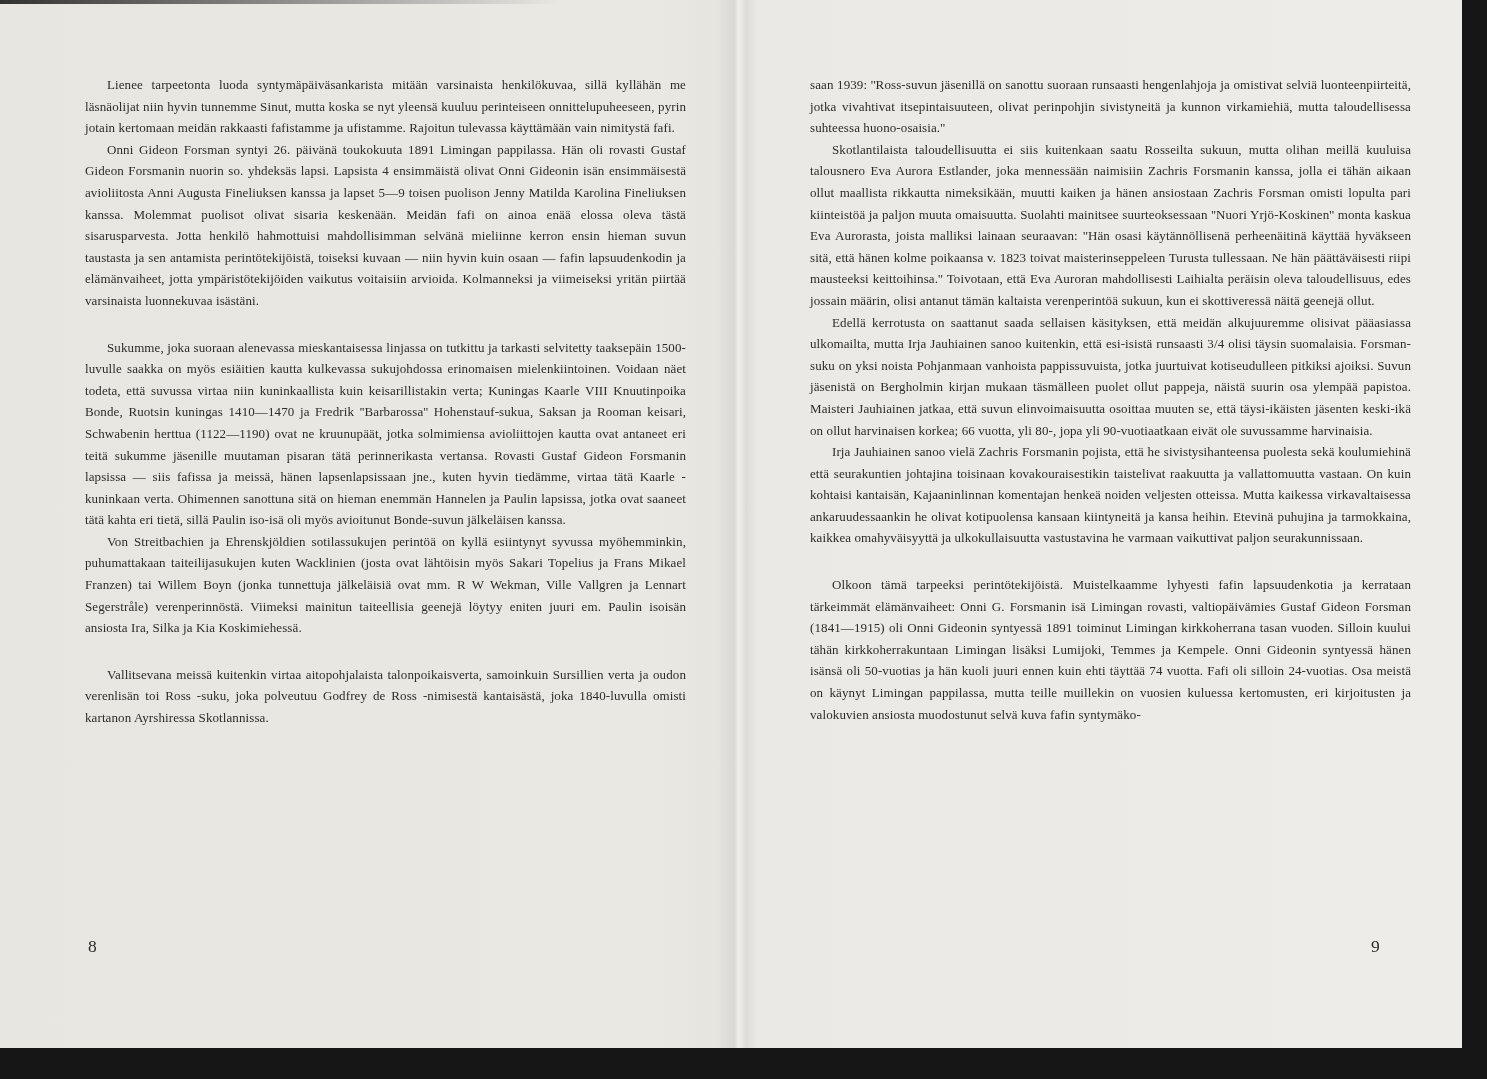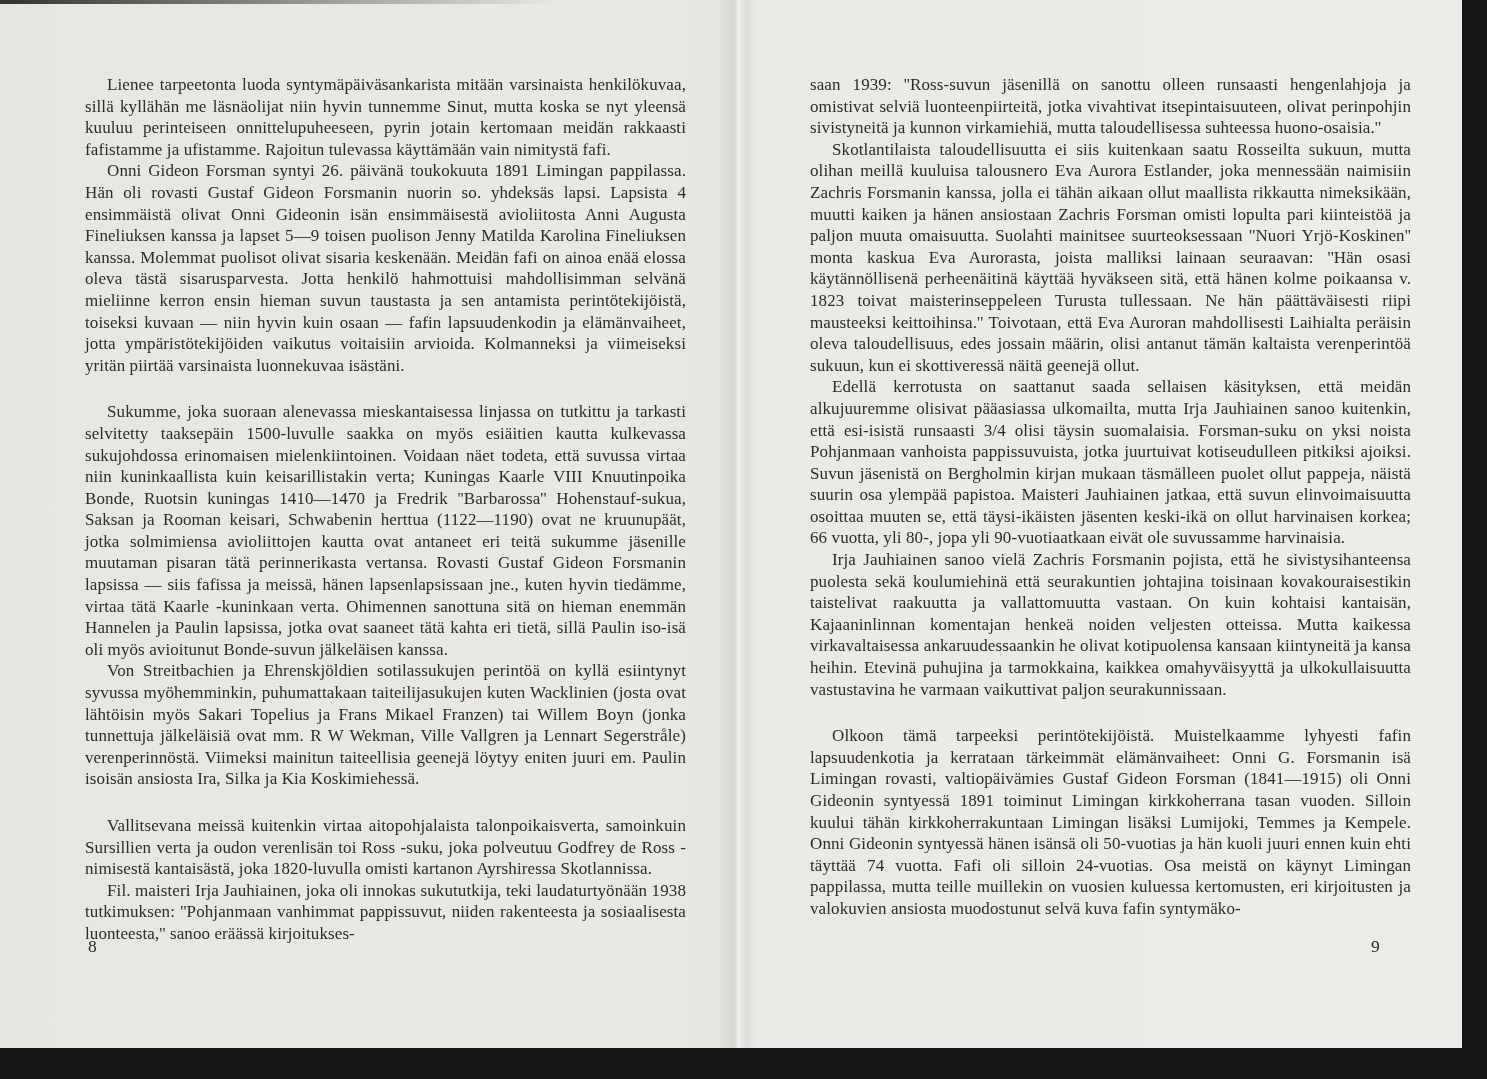--- a/index.html
+++ b/index.html
@@ -40,21 +40,21 @@
     top: 0;
     width: 40px;
     height: 1048px;
     background: linear-gradient(90deg, rgba(0,0,0,0) 0%, rgba(0,0,0,0.06) 40%, rgba(255,255,255,0.35) 52%, rgba(0,0,0,0.05) 70%, rgba(0,0,0,0) 100%);
   }
   .column {
     position: absolute;
     top: 74px;
     width: 601px;
     color: #2d2b28;
-    font-size: 17px;
+    font-size: 13px;
     line-height: 21.6px;
     text-align: justify;
     letter-spacing: 0.1px;
   }
   .column.left  { left: 85px; }
   .column.right { left: 810px; }
   .column p { margin: 0; }
   .column p.indent { text-indent: 22px; }
   .column p.gap { margin-top: 25px; }
   .page-number {
@@ -71,26 +71,25 @@
 <div class="scan">
   <div class="paper">
     <div class="top-edge"></div>
     <div class="gutter"></div>
 
     <div class="column left">
         <p class="indent">Lienee tarpeetonta luoda syntymäpäiväsankarista mitään varsinaista henkilökuvaa, sillä kyllähän me läsnäolijat niin hyvin tunnemme Sinut, mutta koska se nyt yleensä kuuluu perinteiseen onnittelupuheeseen, pyrin jotain kertomaan meidän rakkaasti fafistamme ja ufistamme. Rajoitun tulevassa käyttämään vain nimitystä fafi.</p>
         <p class="indent">Onni Gideon Forsman syntyi 26. päivänä toukokuuta 1891 Limingan pappilassa. Hän oli rovasti Gustaf Gideon Forsmanin nuorin so. yhdeksäs lapsi. Lapsista 4 ensimmäistä olivat Onni Gideonin isän ensimmäisestä avioliitosta Anni Augusta Fineliuksen kanssa ja lapset 5—9 toisen puolison Jenny Matilda Karolina Fineliuksen kanssa. Molemmat puolisot olivat sisaria keskenään. Meidän fafi on ainoa enää elossa oleva tästä sisarusparvesta. Jotta henkilö hahmottuisi mahdollisimman selvänä mieliinne kerron ensin hieman suvun taustasta ja sen antamista perintötekijöistä, toiseksi kuvaan — niin hyvin kuin osaan — fafin lapsuudenkodin ja elämänvaiheet, jotta ympäristötekijöiden vaikutus voitaisiin arvioida. Kolmanneksi ja viimeiseksi yritän piirtää varsinaista luonnekuvaa isästäni.</p>
         <p class="indent gap">Sukumme, joka suoraan alenevassa mieskantaisessa linjassa on tutkittu ja tarkasti selvitetty taaksepäin 1500-luvulle saakka on myös esiäitien kautta kulkevassa sukujohdossa erinomaisen mielenkiintoinen. Voidaan näet todeta, että suvussa virtaa niin kuninkaallista kuin keisarillistakin verta; Kuningas Kaarle VIII Knuutinpoika Bonde, Ruotsin kuningas 1410—1470 ja Fredrik ''Barbarossa'' Hohenstauf-sukua, Saksan ja Rooman keisari, Schwabenin herttua (1122—1190) ovat ne kruunupäät, jotka solmimiensa avioliittojen kautta ovat antaneet eri teitä sukumme jäsenille muutaman pisaran tätä perinnerikasta vertansa. Rovasti Gustaf Gideon Forsmanin lapsissa — siis fafissa ja meissä, hänen lapsenlapsissaan jne., kuten hyvin tiedämme, virtaa tätä Kaarle -kuninkaan verta. Ohimennen sanottuna sitä on hieman enemmän Hannelen ja Paulin lapsissa, jotka ovat saaneet tätä kahta eri tietä, sillä Paulin iso-isä oli myös avioitunut Bonde-suvun jälkeläisen kanssa.</p>
         <p class="indent">Von Streitbachien ja Ehrenskjöldien sotilassukujen perintöä on kyllä esiintynyt syvussa myöhemminkin, puhumattakaan taiteilijasukujen kuten Wacklinien (josta ovat lähtöisin myös Sakari Topelius ja Frans Mikael Franzen) tai Willem Boyn (jonka tunnettuja jälkeläisiä ovat mm. R W Wekman, Ville Vallgren ja Lennart Segerstråle) verenperinnöstä. Viimeksi mainitun taiteellisia geenejä löytyy eniten juuri em. Paulin isoisän ansiosta Ira, Silka ja Kia Koskimiehessä.</p>
-        <p class="indent gap">Vallitsevana meissä kuitenkin virtaa aitopohjalaista talonpoikaisverta, samoinkuin Sursillien verta ja oudon verenlisän toi Ross -suku, joka polveutuu Godfrey de Ross -nimisestä kantaisästä, joka 1820-luvulla omisti kartanon Ayrshiressa Skotlannissa.</p>
-        <p class="indent">Fil. maisteri Irja Jauhiainen, joka oli innokas sukututkija, teki laudaturtyönään 1938 tutkimuksen: ''Pohjanmaan vanhimmat pappissuvut, niiden rakenteesta ja sosiaalisesta luonteesta,'' sanoo eräässä kirjoitukses-</p>
+        <p class="indent gap">Vallitsevana meissä kuitenkin virtaa aitopohjalaista talonpoikaisverta, samoinkuin Sursillien verta ja oudon verenlisän toi Ross -suku, joka polveutuu Godfrey de Ross -nimisestä kantaisästä, joka 1840-luvulla omisti kartanon Ayrshiressa Skotlannissa.</p>
       </div>
 
     <div class="column right">
-        <p class="">saan 1939: ''Ross-suvun jäsenillä on sanottu olleen runsaasti hengenlahjoja ja omistivat selviä luonteenpiirteitä, jotka vivahtivat itsepintaisuuteen, olivat perinpohjin sivistyneitä ja kunnon virkamiehiä, mutta taloudellisessa suhteessa huono-osaisia.''</p>
+        <p class="">saan 1939: ''Ross-suvun jäsenillä on sanottu suoraan runsaasti hengenlahjoja ja omistivat selviä luonteenpiirteitä, jotka vivahtivat itsepintaisuuteen, olivat perinpohjin sivistyneitä ja kunnon virkamiehiä, mutta taloudellisessa suhteessa huono-osaisia.''</p>
         <p class="indent">Skotlantilaista taloudellisuutta ei siis kuitenkaan saatu Rosseilta sukuun, mutta olihan meillä kuuluisa talousnero Eva Aurora Estlander, joka mennessään naimisiin Zachris Forsmanin kanssa, jolla ei tähän aikaan ollut maallista rikkautta nimeksikään, muutti kaiken ja hänen ansiostaan Zachris Forsman omisti lopulta pari kiinteistöä ja paljon muuta omaisuutta. Suolahti mainitsee suurteoksessaan ''Nuori Yrjö-Koskinen'' monta kaskua Eva Aurorasta, joista malliksi lainaan seuraavan: ''Hän osasi käytännöllisenä perheenäitinä käyttää hyväkseen sitä, että hänen kolme poikaansa v. 1823 toivat maisterinseppeleen Turusta tullessaan. Ne hän päättäväisesti riipi mausteeksi keittoihinsa.'' Toivotaan, että Eva Auroran mahdollisesti Laihialta peräisin oleva taloudellisuus, edes jossain määrin, olisi antanut tämän kaltaista verenperintöä sukuun, kun ei skottiveressä näitä geenejä ollut.</p>
         <p class="indent">Edellä kerrotusta on saattanut saada sellaisen käsityksen, että meidän alkujuuremme olisivat pääasiassa ulkomailta, mutta Irja Jauhiainen sanoo kuitenkin, että esi-isistä runsaasti 3/4 olisi täysin suomalaisia. Forsman-suku on yksi noista Pohjanmaan vanhoista pappissuvuista, jotka juurtuivat kotiseudulleen pitkiksi ajoiksi. Suvun jäsenistä on Bergholmin kirjan mukaan täsmälleen puolet ollut pappeja, näistä suurin osa ylempää papistoa. Maisteri Jauhiainen jatkaa, että suvun elinvoimaisuutta osoittaa muuten se, että täysi-ikäisten jäsenten keski-ikä on ollut harvinaisen korkea; 66 vuotta, yli 80-, jopa yli 90-vuotiaatkaan eivät ole suvussamme harvinaisia.</p>
         <p class="indent">Irja Jauhiainen sanoo vielä Zachris Forsmanin pojista, että he sivistysihanteensa puolesta sekä koulumiehinä että seurakuntien johtajina toisinaan kovakouraisestikin taistelivat raakuutta ja vallattomuutta vastaan. On kuin kohtaisi kantaisän, Kajaaninlinnan komentajan henkeä noiden veljesten otteissa. Mutta kaikessa virkavaltaisessa ankaruudessaankin he olivat kotipuolensa kansaan kiintyneitä ja kansa heihin. Etevinä puhujina ja tarmokkaina, kaikkea omahyväisyyttä ja ulkokullaisuutta vastustavina he varmaan vaikuttivat paljon seurakunnissaan.</p>
         <p class="indent gap">Olkoon tämä tarpeeksi perintötekijöistä. Muistelkaamme lyhyesti fafin lapsuudenkotia ja kerrataan tärkeimmät elämänvaiheet: Onni G. Forsmanin isä Limingan rovasti, valtiopäivämies Gustaf Gideon Forsman (1841—1915) oli Onni Gideonin syntyessä 1891 toiminut Limingan kirkkoherrana tasan vuoden. Silloin kuului tähän kirkkoherrakuntaan Limingan lisäksi Lumijoki, Temmes ja Kempele. Onni Gideonin syntyessä hänen isänsä oli 50-vuotias ja hän kuoli juuri ennen kuin ehti täyttää 74 vuotta. Fafi oli silloin 24-vuotias. Osa meistä on käynyt Limingan pappilassa, mutta teille muillekin on vuosien kuluessa kertomusten, eri kirjoitusten ja valokuvien ansiosta muodostunut selvä kuva fafin syntymäko-</p>
       </div>
 
     <div class="page-number left">8</div>
 
     <div class="page-number right">9</div>
   </div>

